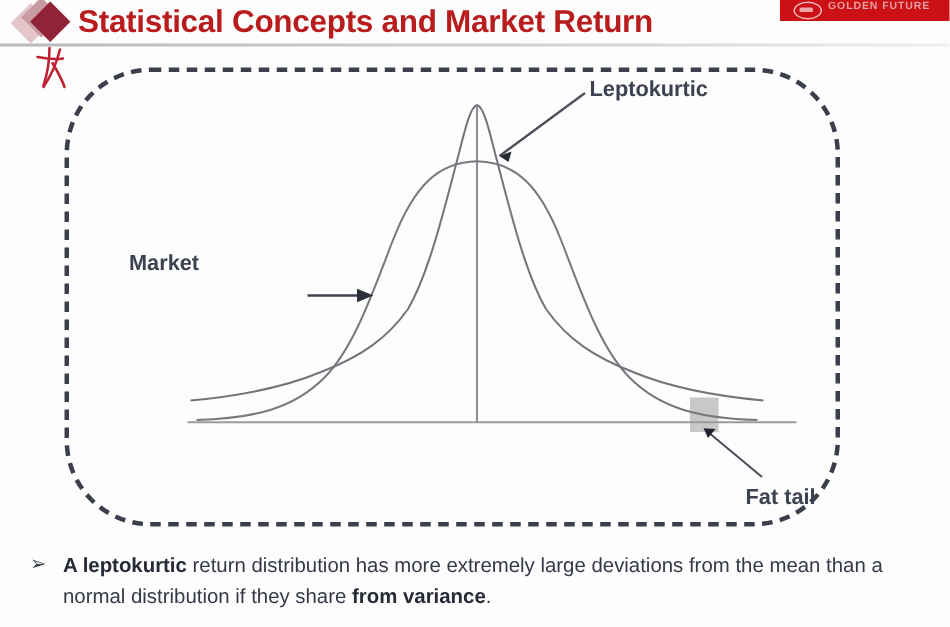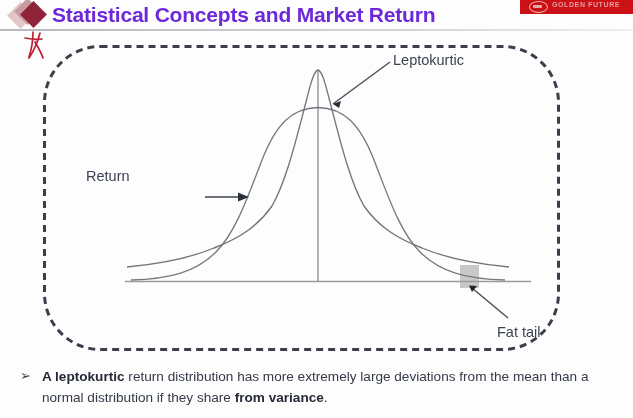--- a/index.html
+++ b/index.html
@@ -50,21 +50,21 @@
     left: 14px;
     top: 4px;
     background: #8f2338;
   }
   #slide-title {
     position: absolute;
     left: 52px;
     top: 0px;
     font-size: 21px;
     font-weight: bold;
-    color: #6d28d9;
+    color: #b91c1c;
     letter-spacing: -0.2px;
     white-space: nowrap;
     line-height: 29px;
   }
   #title-underline {
     position: absolute;
     left: 0;
     top: 29px;
     width: 633px;
     height: 2px;
@@ -137,21 +137,21 @@
     top: 0;
     width: 633px;
     height: 418px;
     pointer-events: none;
   }
 
   
   .diagram-label {
     position: absolute;
     font-size: 14.5px;
-    font-weight: normal;
+    font-weight: bold;
     color: #3c4250;
     white-space: nowrap;
     line-height: 18px;
   }
   #label-leptokurtic {
     left: 393px;
     top: 51px;
   }
   #label-normal {
     left: 86px;
@@ -268,21 +268,21 @@
   <line x1="205" y1="197" x2="240" y2="197" stroke="#3c4250" stroke-width="1.6"></line>
   <polygon points="249,197 238,192.5 238,201.5" fill="#2b303a"></polygon>
 
   <line x1="508" y1="318" x2="472" y2="288" stroke="#4a4f5a" stroke-width="1.4"></line>
   <polygon points="469,285.5 477,286 472,292" fill="#1f232b"></polygon>
 </svg>
 
 <div class="diagram-label" id="label-leptokurtic">Leptokurtic</div>
 
 <div class="diagram-label" id="label-normal">
-  <div>Return</div>
+  <div>Market</div>
 </div>
 
 <div class="diagram-label" id="label-fattail">Fat tail</div>
 
 <div id="bullet-block">
   <div id="bullet-row">
     <div id="bullet-marker">➢</div>
     <div id="bullet-text">
       <b>A leptokurtic</b><span> return distribution has more extremely large deviations from the mean than a normal distribution if they share </span><b>from variance</b><span>.</span>
     </div>

